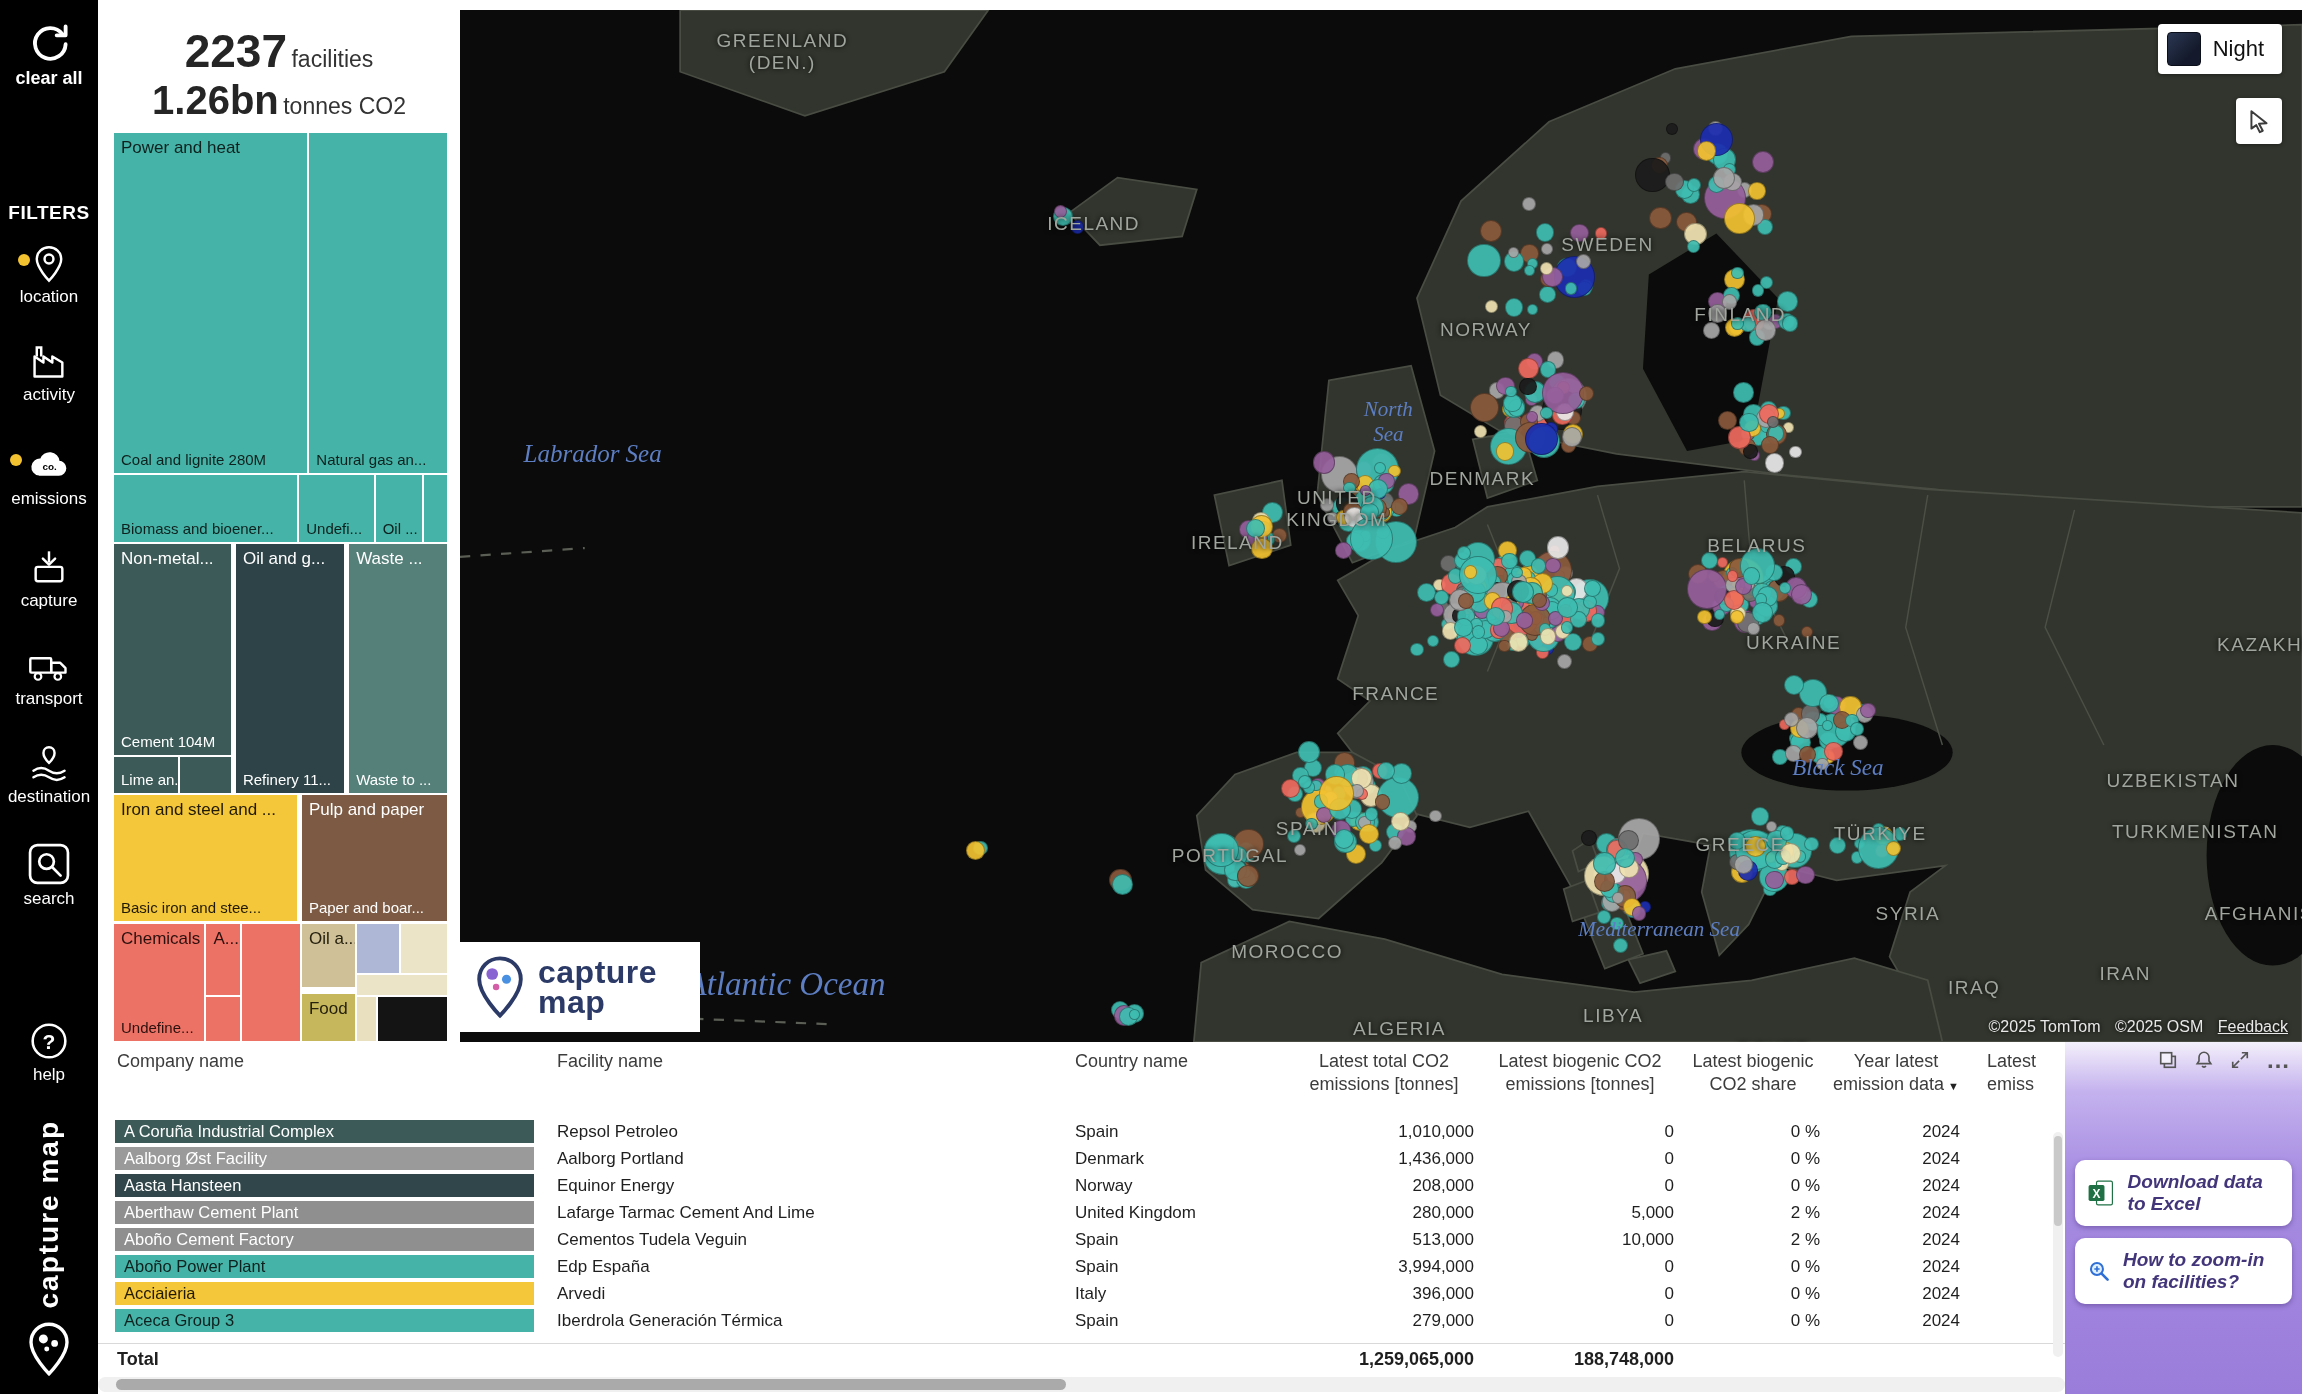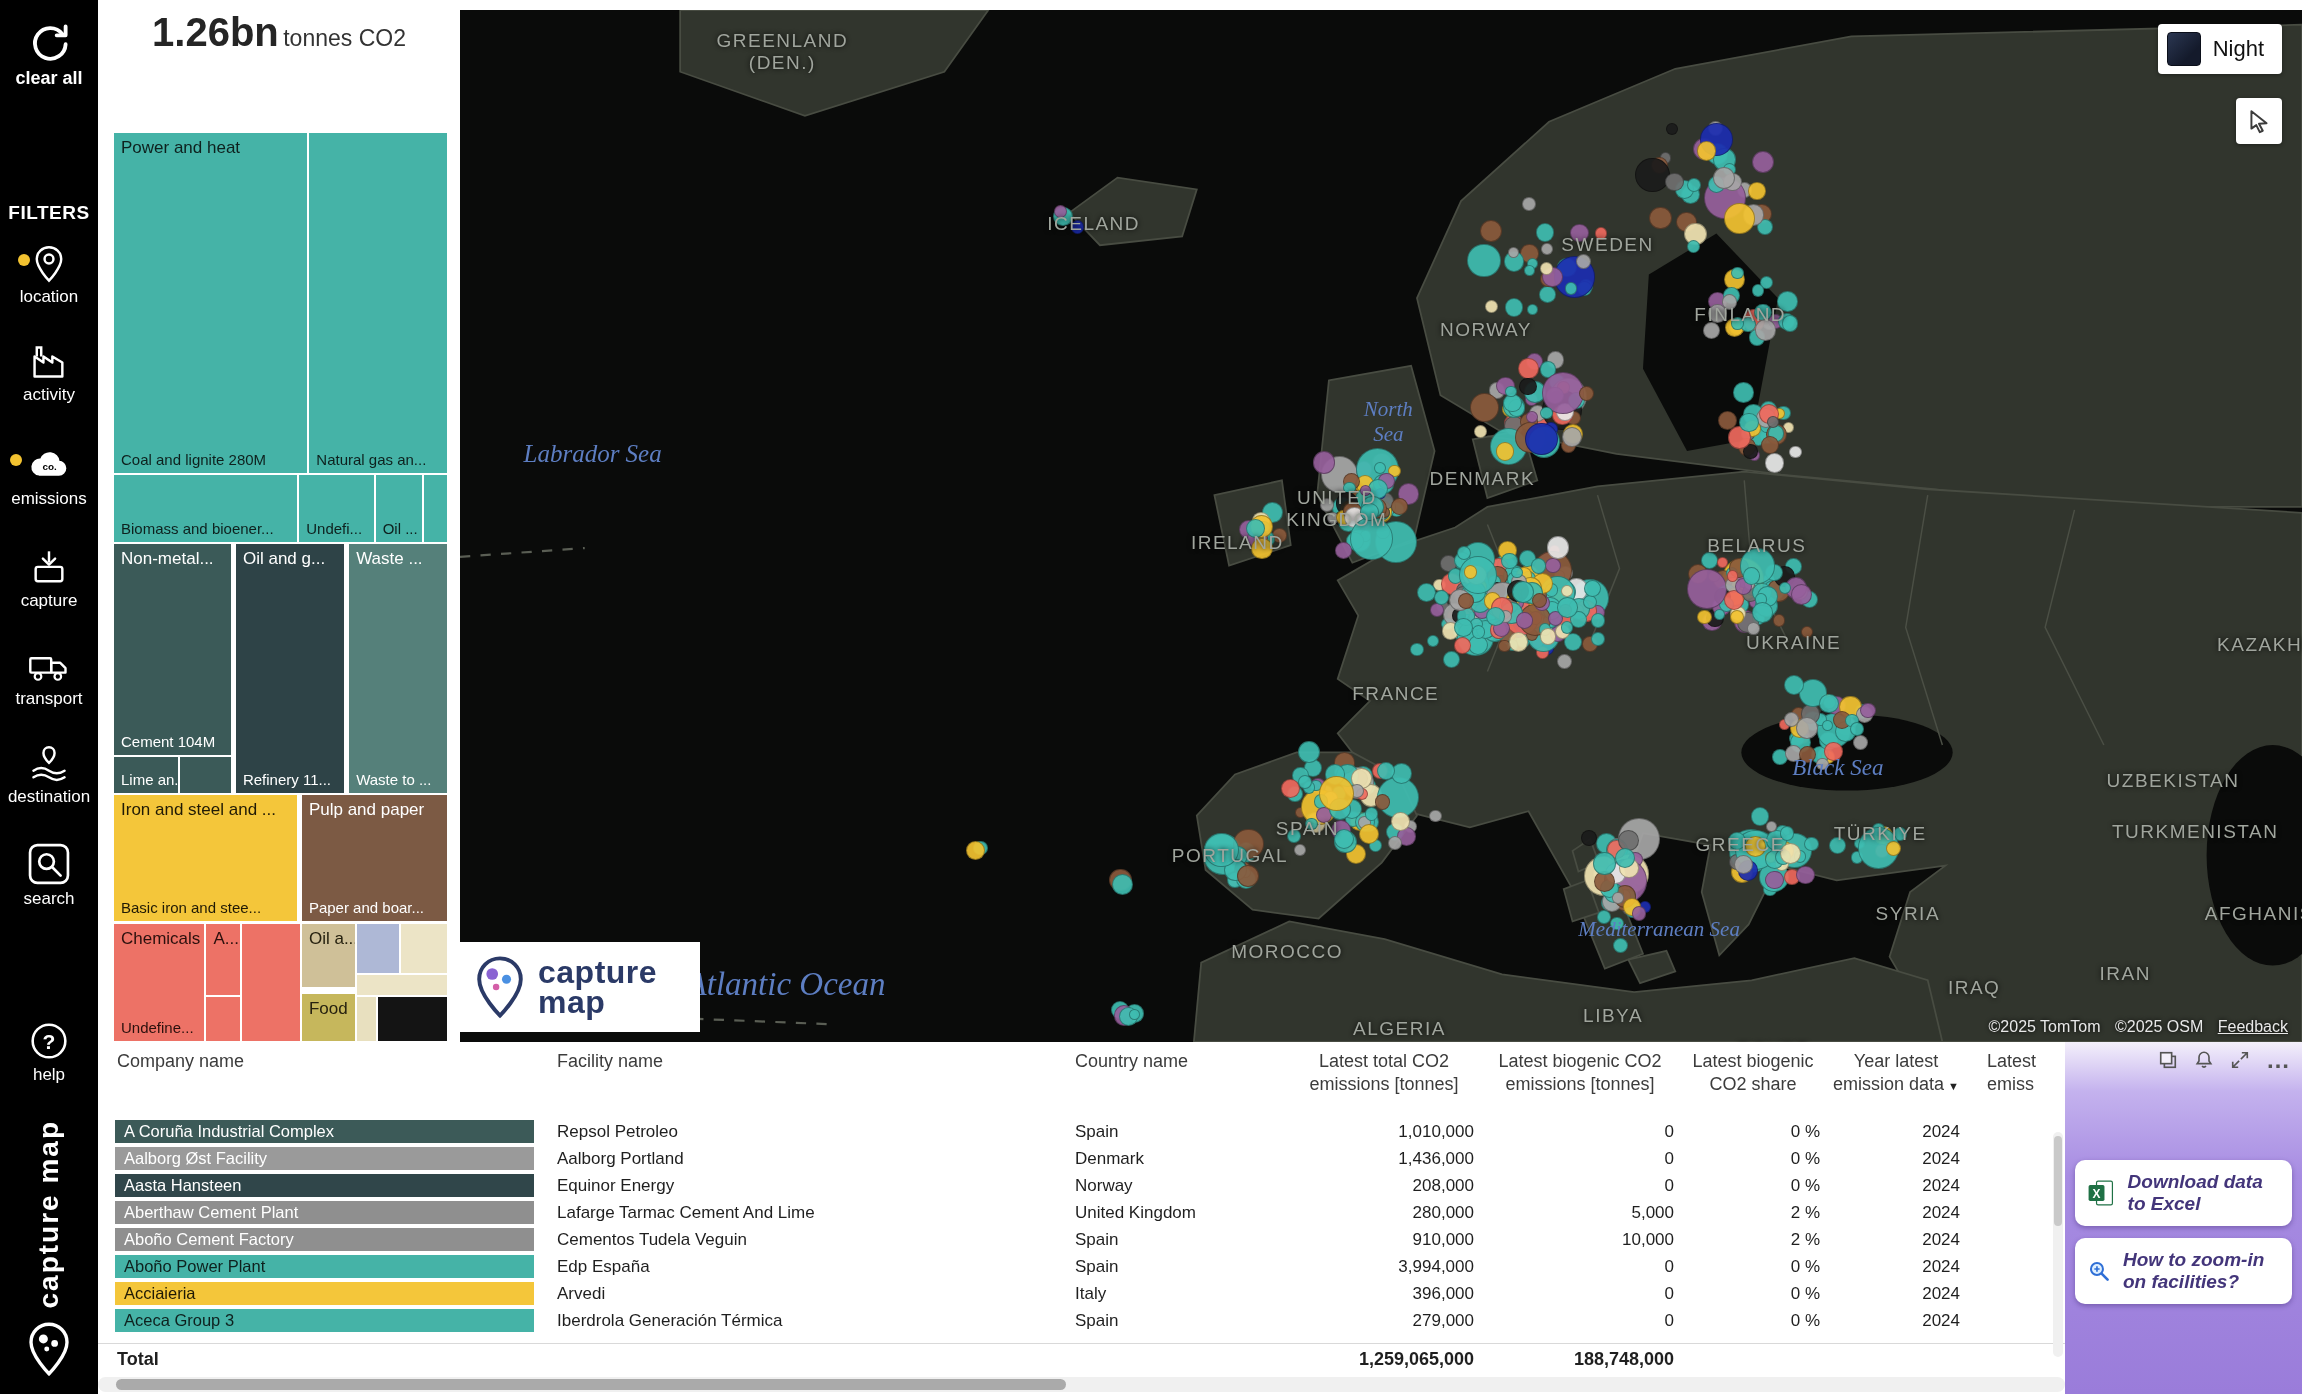--- a/index.html
+++ b/index.html
@@ -173,20 +173,24 @@
       <svg width="46" height="54" viewBox="0 0 40 48">
         <path d="M20 2C11 2 4 9 4 18c0 12 16 28 16 28s16-16 16-28C36 9 29 2 20 2z" fill="none" stroke="#fff" stroke-width="3"></path>
         <circle cx="15" cy="15" r="4" fill="#fff"></circle>
         <circle cx="25" cy="19" r="3" fill="#fff"></circle>
         <circle cx="18" cy="24" r="2.2" fill="#fff"></circle>
       </svg>
     </div>
   </div>
 
   <div id="stats">
+    <div class="stat-line l1">
+      <span class="stat-big">2237</span>
+      <span class="stat-unit">facilities</span>
+    </div>
     <div class="stat-line">
       <span class="stat-big2">1.26bn</span>
       <span class="stat-unit">tonnes CO2</span>
     </div>
     <div class="tm-wrap">
 
     <div class="tm-block" style="left: 0%; top: 0%; width: 58.3%; height: 37.6%; background: rgb(69, 179, 167); color: rgb(14, 33, 30);">
           <div class="tm-label-top">Power and heat</div>
           <div class="tm-label-bottom">Coal and lignite 280M</div>
         </div>
@@ -1224,21 +1228,21 @@
           <div class="td num">2 %</div>
           <div class="td num">2024</div>
           <div class="td num"></div>
         </div>
         <div class="tr">
           <div class="td facility">
             <span class="fac-chip" style="background: rgb(143, 143, 143); color: rgb(255, 255, 255);">Aboño Cement Factory</span>
           </div>
           <div class="td">Cementos Tudela Veguin</div>
           <div class="td">Spain</div>
-          <div class="td num">910,000</div>
+          <div class="td num">513,000</div>
           <div class="td num">10,000</div>
           <div class="td num">2 %</div>
           <div class="td num">2024</div>
           <div class="td num"></div>
         </div>
         <div class="tr">
           <div class="td facility">
             <span class="fac-chip" style="background: rgb(69, 179, 167); color: rgb(14, 33, 30);">Aboño Power Plant</span>
           </div>
           <div class="td">Edp España</div>

